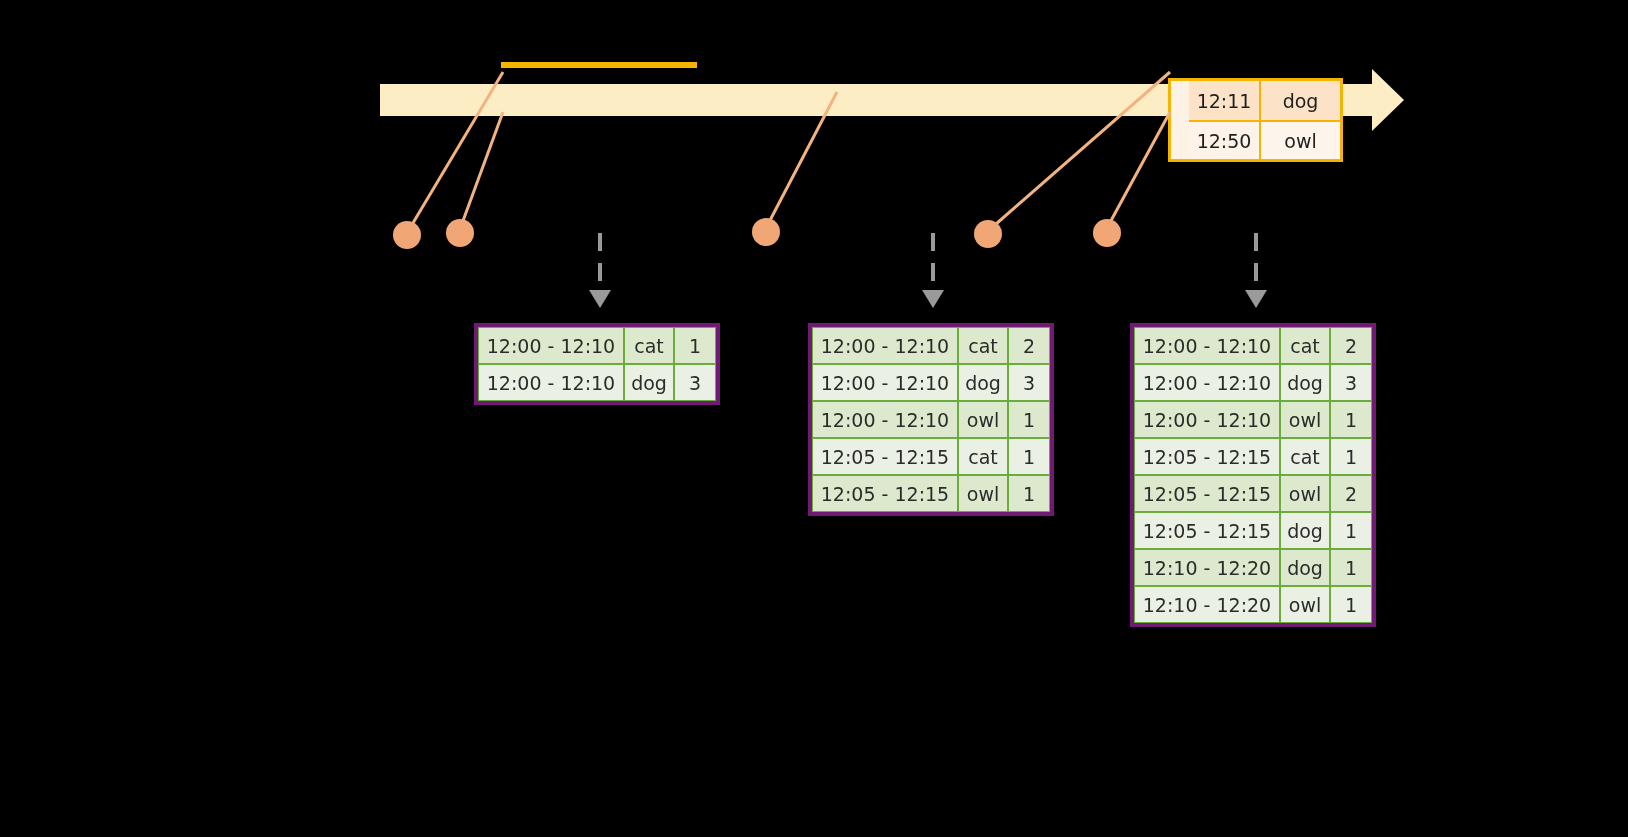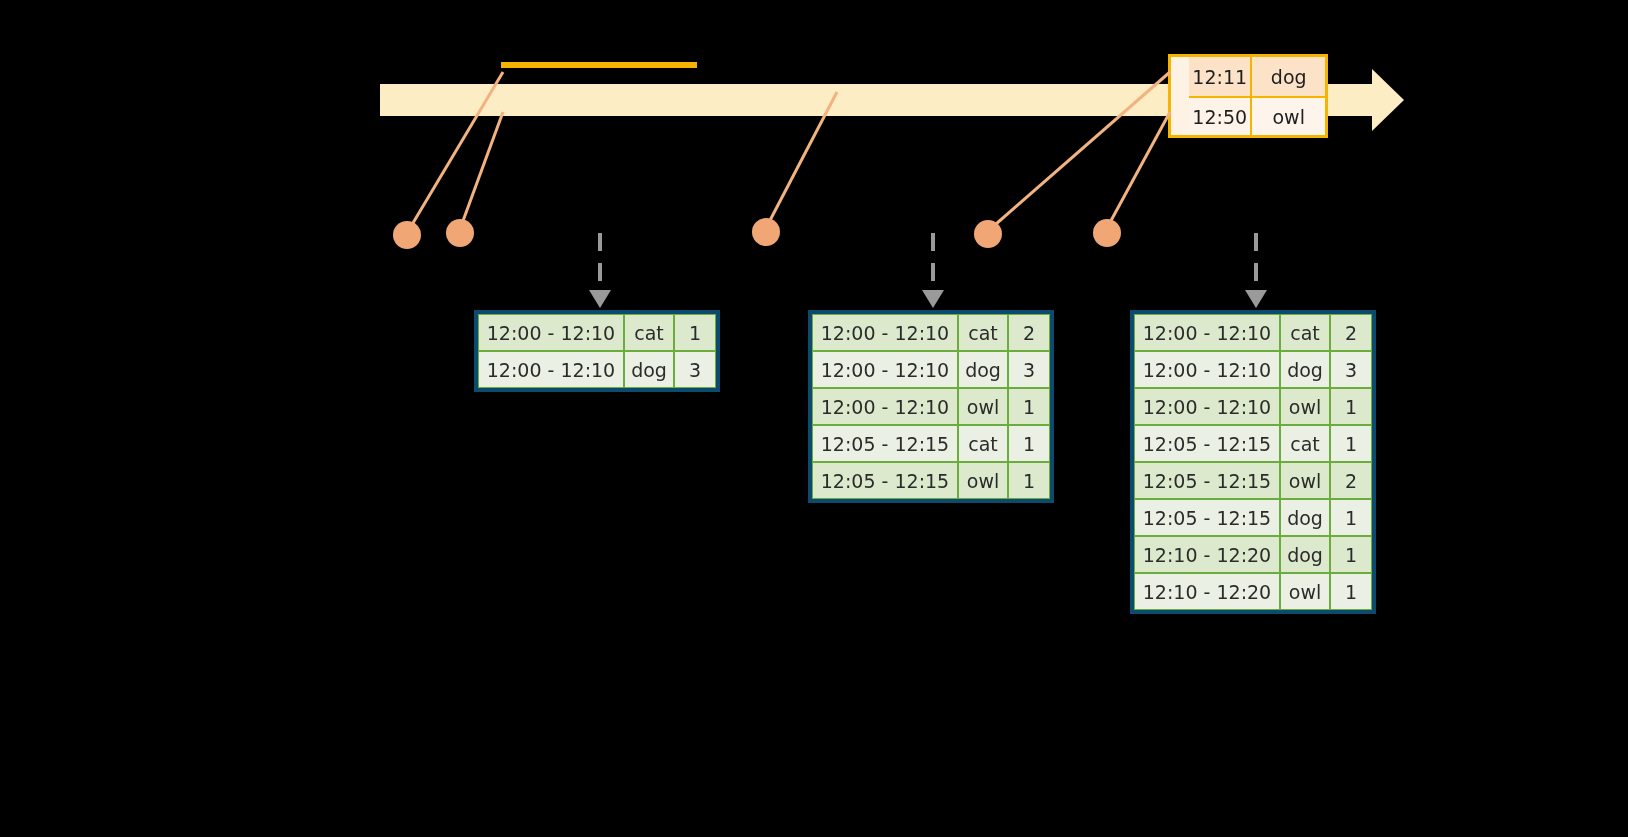--- a/index.html
+++ b/index.html
@@ -74,38 +74,39 @@
     background: #fdf5ec;
     border-left: 2px solid #f5b400;
     box-sizing: border-box;
     padding: 0 14px;
   }
 
   #event-box-1 { left: 501px; top: 62px; width: 196px; }
   #event-box-1 .ev-words { width: 112px; }
   #event-box-2 { left: 835px; top: 81px; width: 196px; height: 39px; }
   #event-box-2 .ev-words { width: 112px; }
-  #event-box-3 { left: 1168px; top: 54px; width: 160px; padding-left: 18px; }
+  #event-box-3 { left: 1168px; top: 78px; width: 175px; padding-left: 18px; }
   #event-box-3 .ev-words { width: 91px; }
 
   
   #connectors {
     position: absolute;
     left: 0; top: 0;
     width: 1628px;
     height: 837px;
     pointer-events: none;
   }
 
   
   .result-table {
     position: absolute;
-    border: 4px solid #0c4a6e;
+    border: 4px solid #701a75;
     box-sizing: border-box;
     background: #6aad3d;
+    margin-top: 13px;
   }
   .rt-row {
     display: flex;
     height: 37px;
     box-sizing: border-box;
   }
   .rt-cell {
     display: flex;
     align-items: center;
     justify-content: center;

